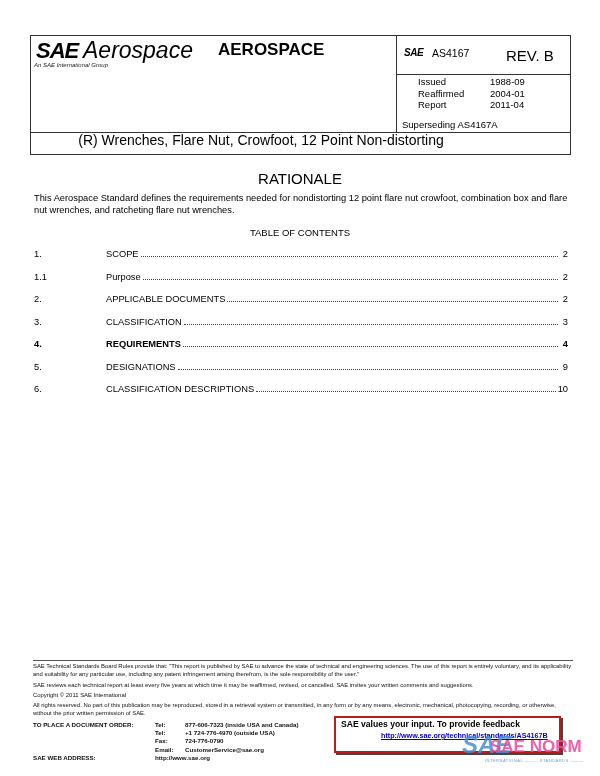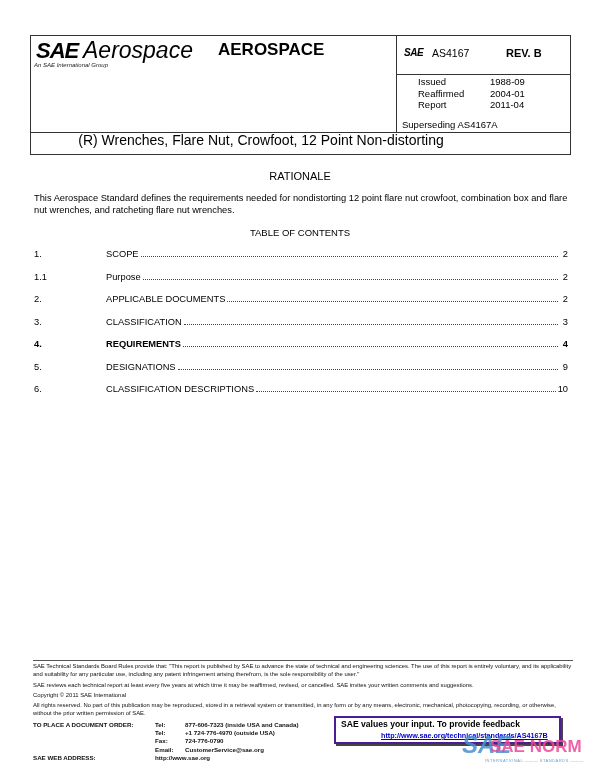--- a/index.html
+++ b/index.html
@@ -8,43 +8,43 @@
   #hdr-box { left:30px; top:35px; width:541px; height:120px; border:1px solid #333; box-sizing:border-box; }
   #hdr-vline { left:396px; top:35px; width:1px; height:97px; background:#333; }
   #hdr-hline { left:30px; top:132px; width:541px; height:1px; background:#333; }
   #hdr-rline { left:396px; top:74px; width:175px; height:1px; background:#333; }
   .logo-sae { left:36px; top:38px; font-size:22px; font-weight:bold; font-style:italic; letter-spacing:-1px; }
   .logo-aero { left:83px; top:37px; font-size:23px; font-style:italic; font-weight:normal; }
   .logo-sub { left:34px; top:62px; font-size:6px; font-style:italic; color:#222; }
   .std-title { left:218px; top:40px; font-size:17px; font-weight:bold; line-height:20px; }
   .doc-sae { left:404px; top:47px; font-size:10px; font-weight:bold; font-style:italic; letter-spacing:-0.5px; }
   .doc-num { left:432px; top:47px; font-size:10.5px; }
-  .doc-rev { left:506px; top:47px; font-size:11px;font-weight:bold; }
+  .doc-rev { left:506px; top:47px; font-size:15px; }
   .dates { left:402px; top:76px; font-size:9.5px; line-height:11.5px; }
   .dates .row { display:flex; }
   .dates .k { width:72px;margin-left:16px; }
   .supersede { left:402px; top:119px; font-size:9.5px; }
   .title-line { left:30px; top:132px; width:462px; text-align:center; font-size:14px; }
-  .rationale-h { left:0; top:170px; width:600px; text-align:center; font-size:11px; }
+  .rationale-h { left:0; top:170px; width:600px; text-align:center; font-size:15px; }
   .rationale-p { left:34px; top:192px; width:540px; font-size:9.3px; line-height:12px; }
   .toc-h { left:0; top:227px; width:600px; text-align:center; font-size:9.5px; }
   .toc { left:34px; top:249px; width:534px; font-size:9.3px; }
   .toc-row { display:flex; align-items:baseline; height:22.5px; }
   .toc-num { width:72px; }
   .toc-label { white-space:nowrap; }
   .toc-dots { flex:1; border-bottom:1px dotted #444; margin:0 2px 2px 2px; height:1px; }
   .toc-page { min-width:8px; text-align:right; }
   .bold { font-weight:bold; }
   .foot-line { left:33px; top:660px; width:540px; height:1px; background:#555; }
   .foot { left:33px; width:540px; font-size:5.9px; line-height:7.6px; color:#111; }
   .order { left:33px; top:721px; font-size:6.2px; line-height:8.2px; font-weight:bold; color:#111; }
   .order .row { display:flex; }
   .order .c1 { width:122px; }
   .order .c2 { width:30px; }
-  .feedback { left:334px; top:716px; width:227px; height:28px; border:2px solid #4c1d95; box-shadow:2px 2px 0 #444; box-sizing:border-box; padding:1px 5px; font-size:8.6px; font-weight:bold; line-height:11px; }
+  .feedback { left:334px; top:716px; width:227px; height:37px; border:2px solid #b91c1c; box-shadow:2px 2px 0 #444; box-sizing:border-box; padding:1px 5px; font-size:8.6px; font-weight:bold; line-height:11px; }
   .feedback a { color:#0000cc; text-decoration:underline; font-size:7.2px;margin-left:40px; }
   .wm { left:490px; top:737px; font-size:17px; font-weight:bold; color:#ec4899; opacity:0.85; letter-spacing:0; }
   .wm-sae { left:462px; top:731px; font-size:24px; font-weight:bold; font-style:italic; color:#4a8fd0; opacity:0.85; }
   .wm-sub { left:485px; top:758px; font-size:4px; color:#4a8fd0; opacity:0.85; letter-spacing:0.5px; }
 </style>
 </head>
 <body>
 
 <div class="abs" id="hdr-box"></div>
 <div class="abs" id="hdr-vline"></div>

